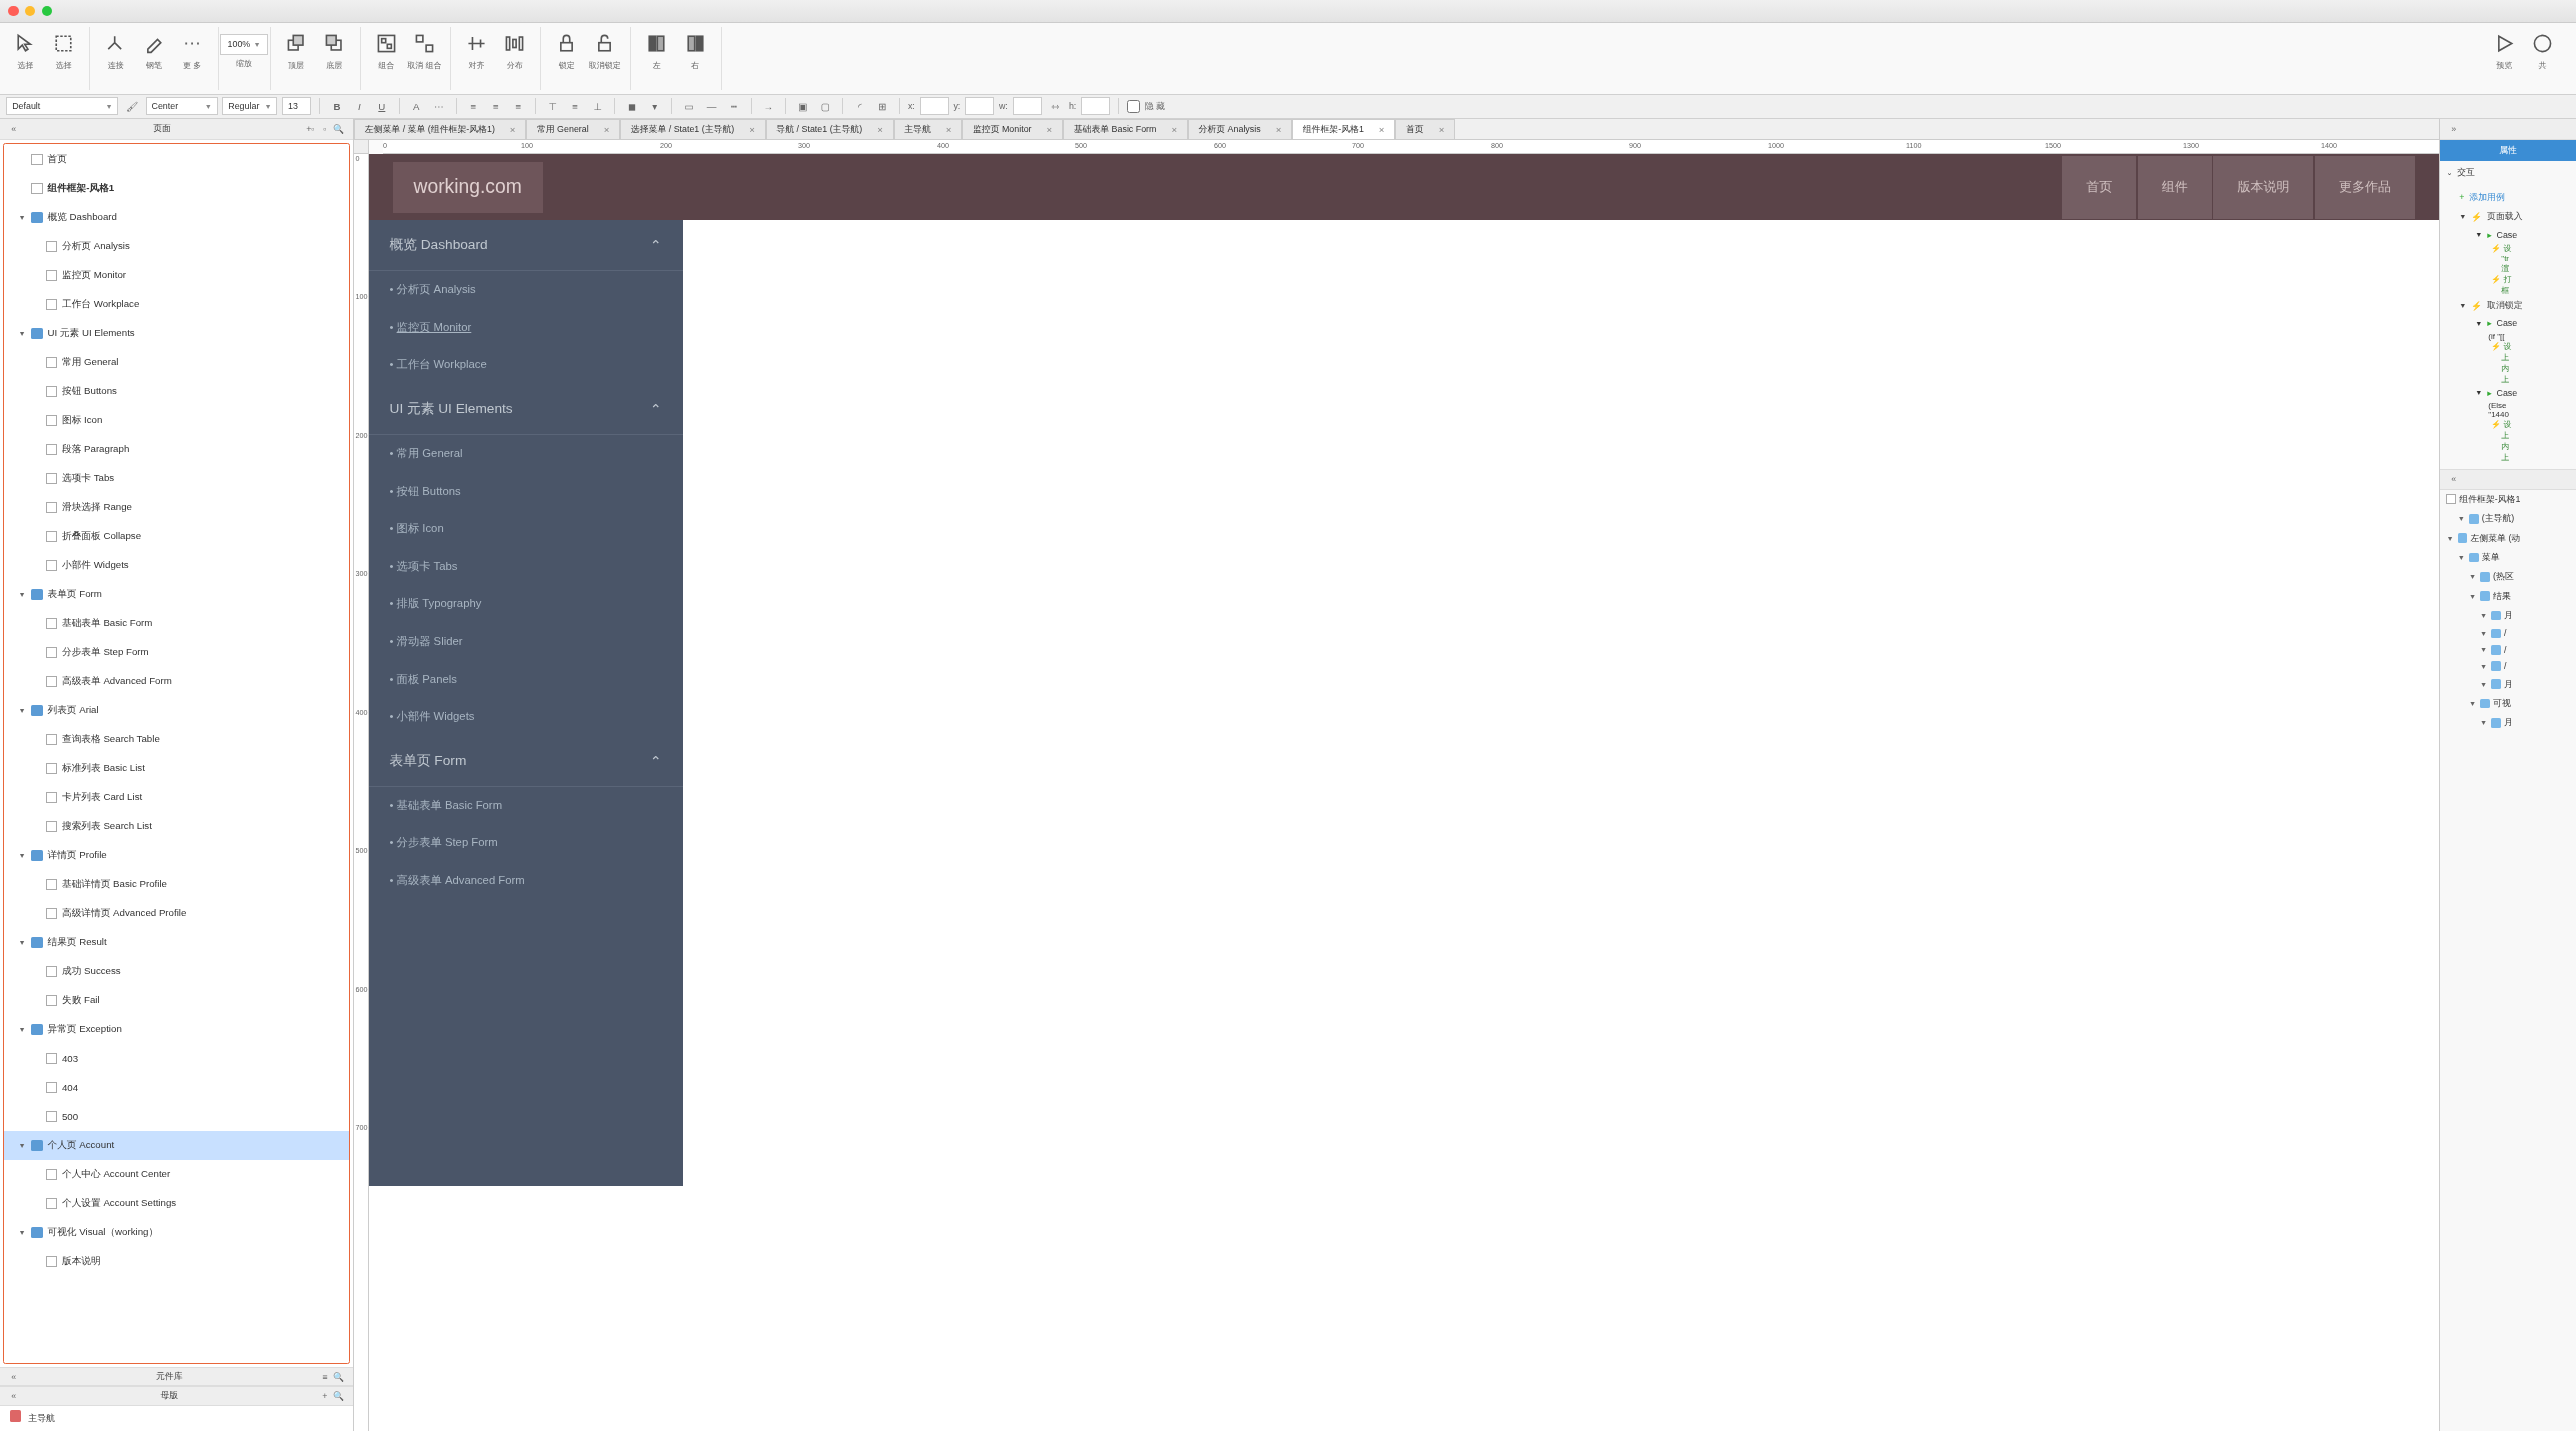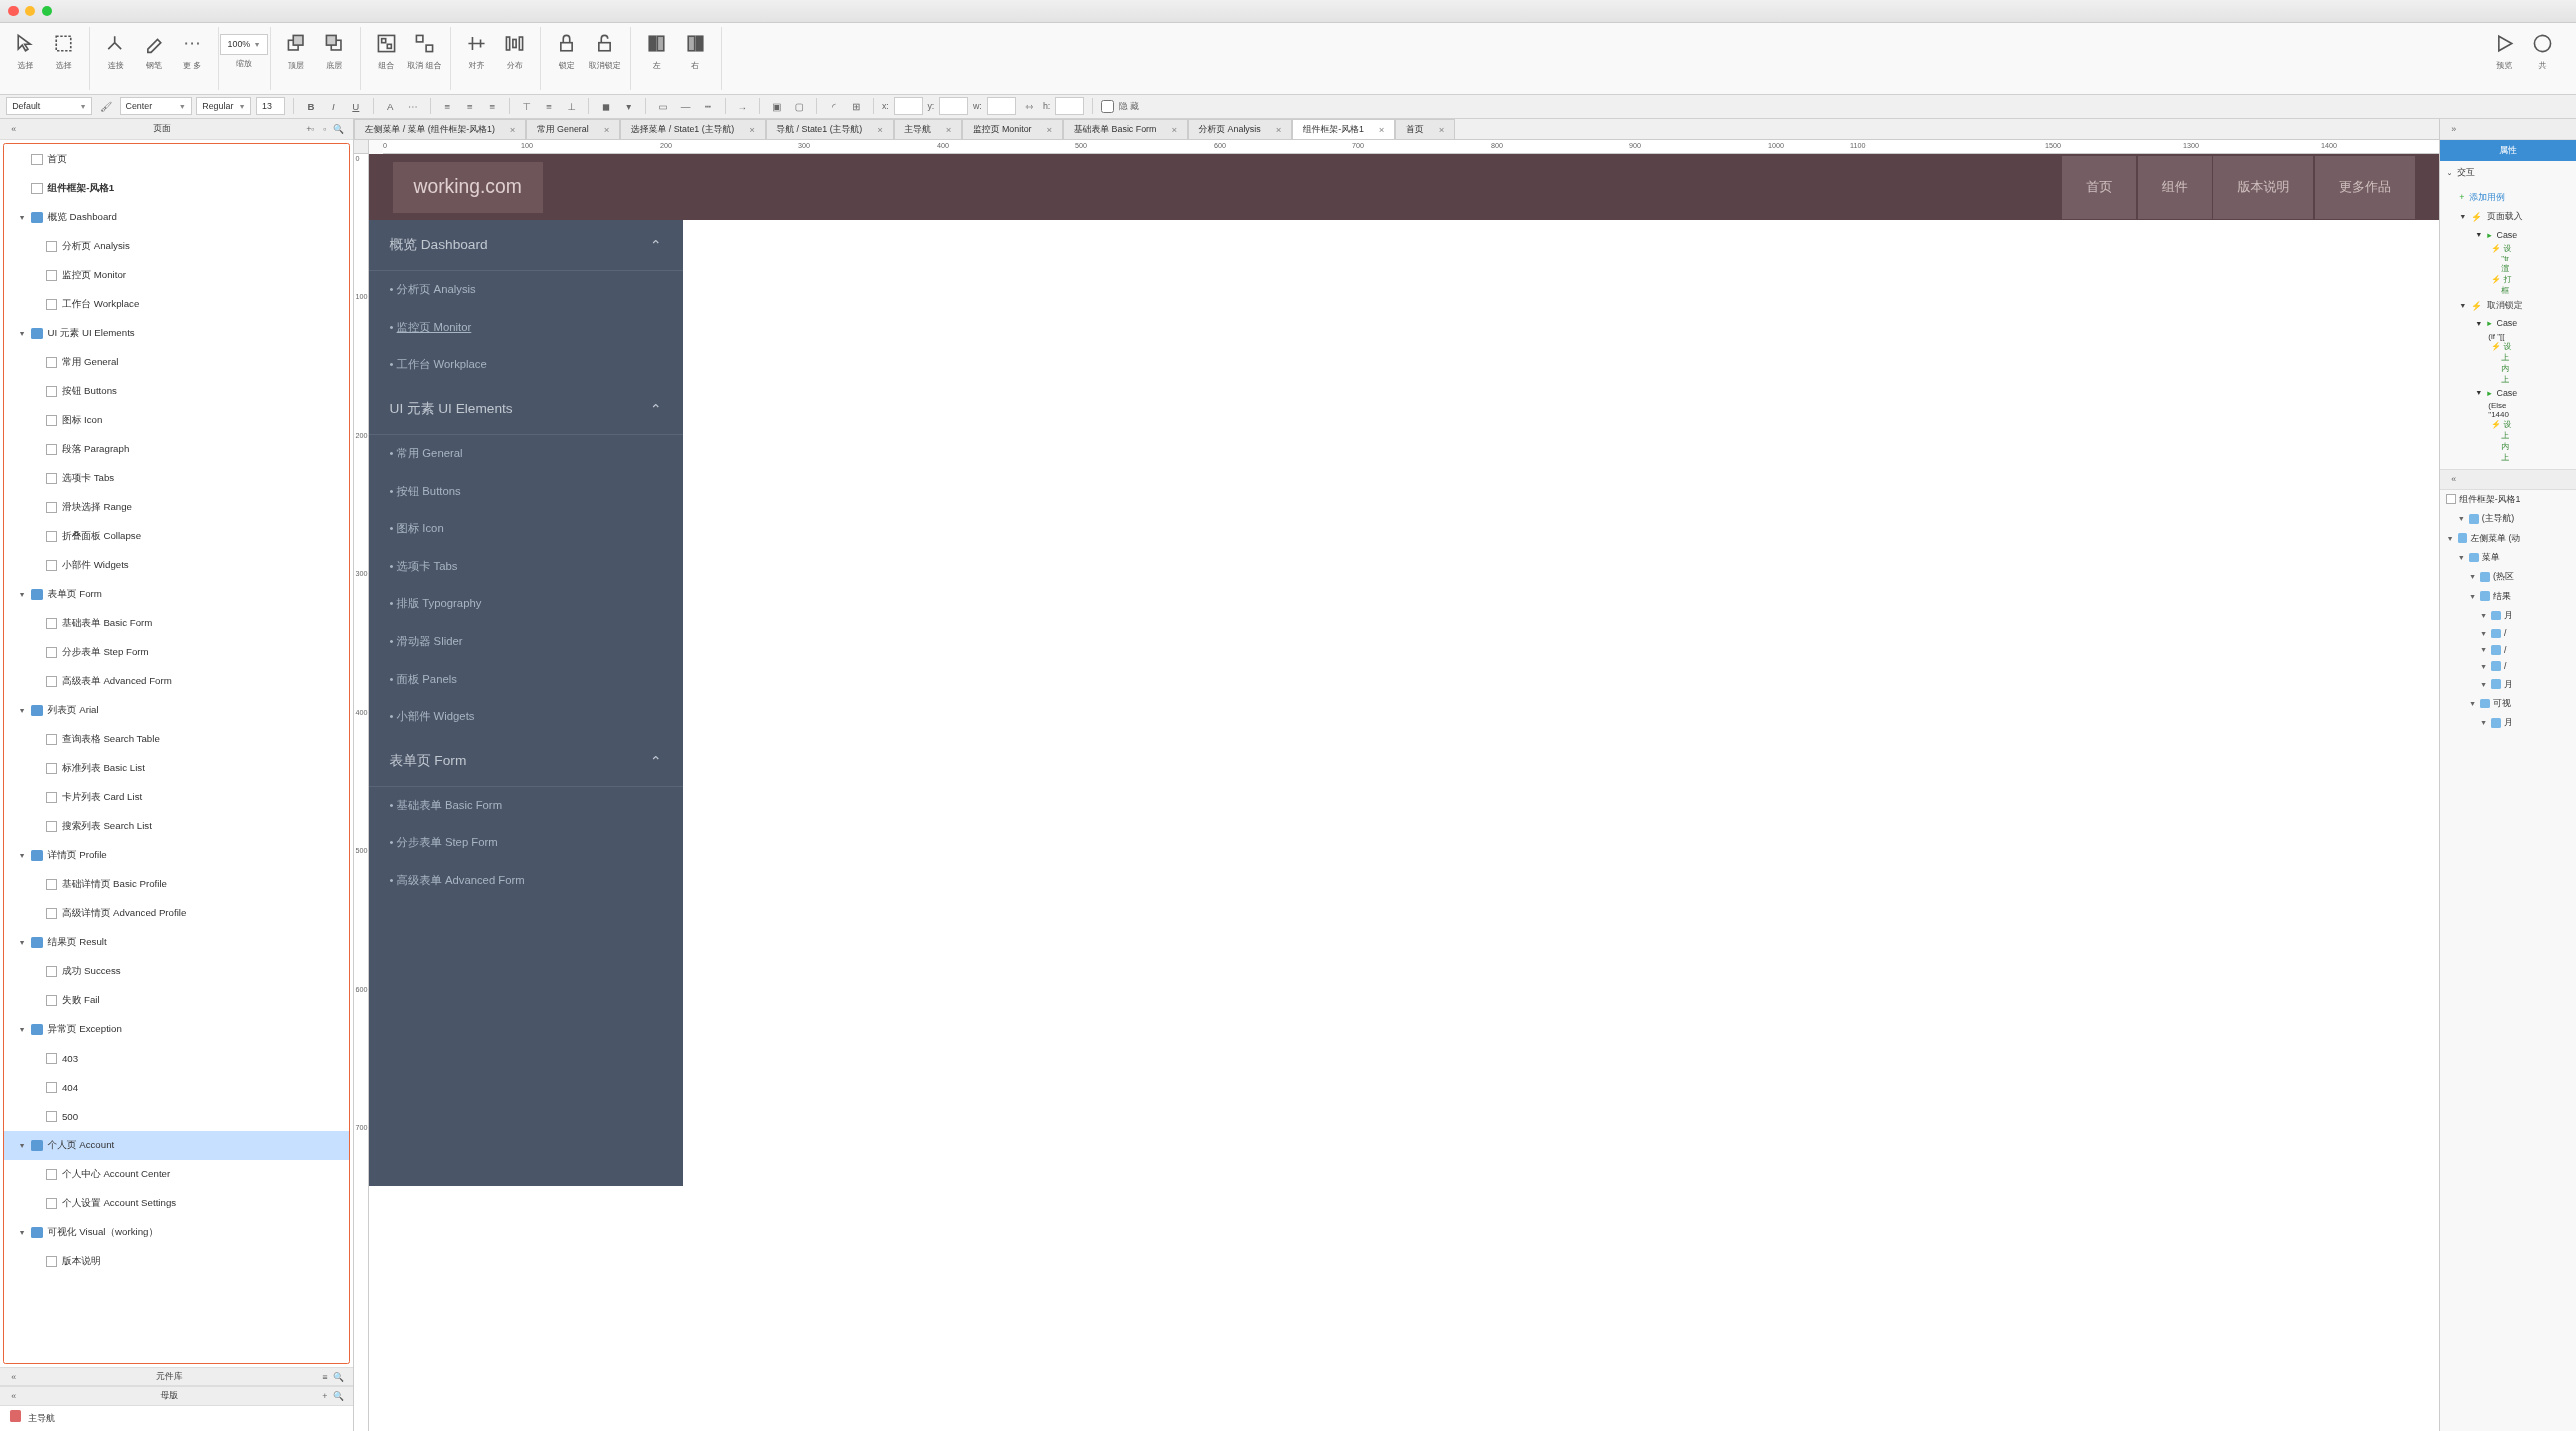--- a/index.html
+++ b/index.html
@@ -20,21 +20,21 @@
 .tool-group { display: flex; gap: 3.2px; align-items: flex-start; border-right: 0.8px solid #e0e0e0; padding-right: 8px; height: 63px; }
 .tool-group:last-child { border-right: none; margin-left: auto; }
 .tool-btn { display: flex; flex-direction: column; align-items: center; gap: 3.2px; width: 35px; cursor: pointer; padding-top: 3.2px; }
 .tool-icon { width: 26px; height: 26px; display: flex; align-items: center; justify-content: center; }
 .tool-label { font-size: 8px; color: #666; text-align: center; white-space: nowrap; }
 .zoom-box { background: #fff; border: 0.8px solid #ccc; padding: 3.2px 6.4px; height: 21px; display: flex; align-items: center; margin-top: 3.2px; gap: 3.2px; }
 
 
 .formatbar { height: 24px; background: #f0f0f0; border-bottom: 0.8px solid #d0d0d0; display: flex; align-items: center; padding: 0 6.4px; gap: 4.8px; }
 .fmt-sel { height: 17.7px; background: #fff; border: 0.8px solid #ccc; padding: 0 4.8px; display: flex; align-items: center; font-size: 8.9px; }
-.fmt-sel.w100 { width: 86px; }
+.fmt-sel.w100 { width: 112px; }
 .fmt-sel.w120 { width: 72px; }
 .fmt-sel.w60 { width: 55px; }
 .fmt-sel.w30 { width: 29px; }
 .fmt-btn { width: 17.7px; height: 17.7px; border: 0.8px solid transparent; display: flex; align-items: center; justify-content: center; font-size: 9.7px; color: #666; cursor: pointer; }
 .fmt-sep { width: 0.8px; height: 16px; background: #d0d0d0; margin: 0 3.2px; }
 .coord-label { font-size: 8.9px; color: #666; }
 .coord-input { width: 29px; height: 17.7px; background: #fff; border: 0.8px solid #ccc; padding: 0 2.4px; }
 
 
 .main { display: flex; height: calc(100% - 119px); }
@@ -665,21 +665,21 @@
           <span style="left: 138px;">100</span>
           <span style="left: 277px;">200</span>
           <span style="left: 415px;">300</span>
           <span style="left: 554px;">400</span>
           <span style="left: 692px;">500</span>
           <span style="left: 831px;">600</span>
           <span style="left: 969px;">700</span>
           <span style="left: 1108px;">800</span>
           <span style="left: 1246px;">900</span>
           <span style="left: 1385px;">1000</span>
-          <span style="left: 1467px;">1100</span>
+          <span style="left: 1523px;">1100</span>
           <span style="left: 1662px;">1500</span>
           <span style="left: 1800px;">1300</span>
           <span style="left: 1938px;">1400</span>
         </div>
     </div>
     <div class="canvas-body">
       <div class="ruler-v" id="rulerv">
           <span style="top: 0px;">0</span>
           <span style="top: 138px;">100</span>
           <span style="top: 277px;">200</span>

